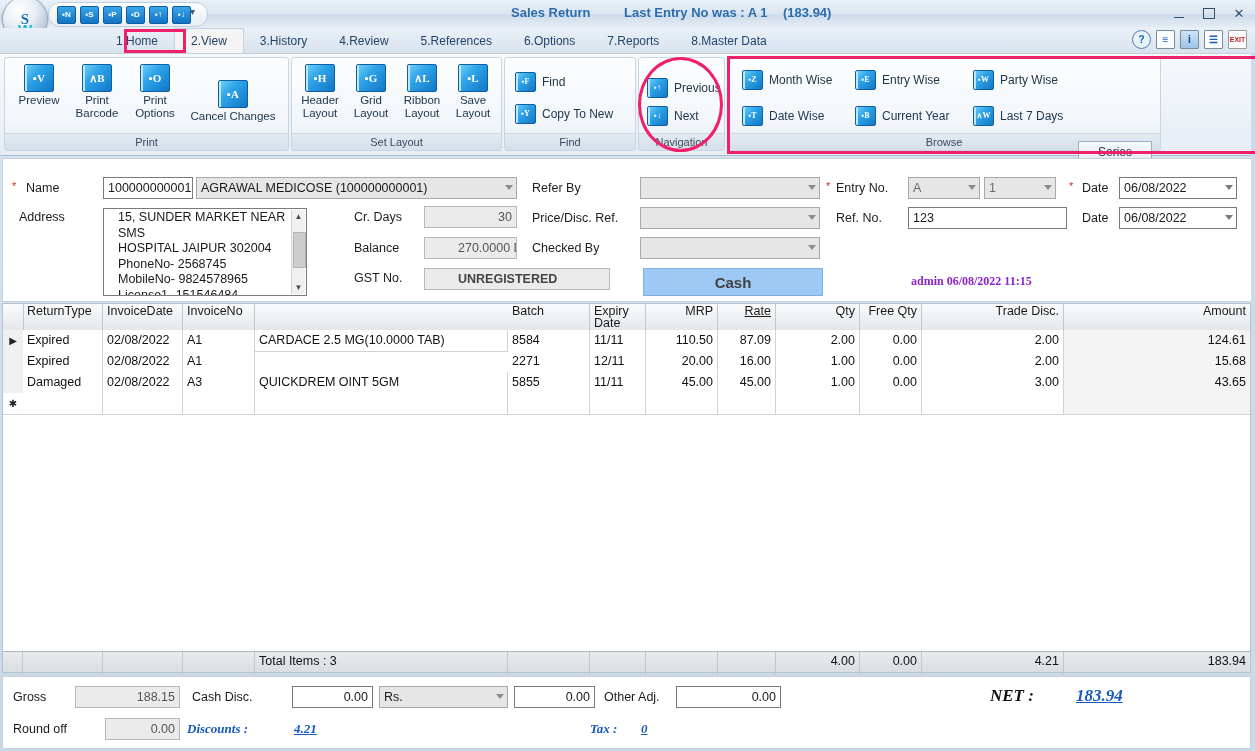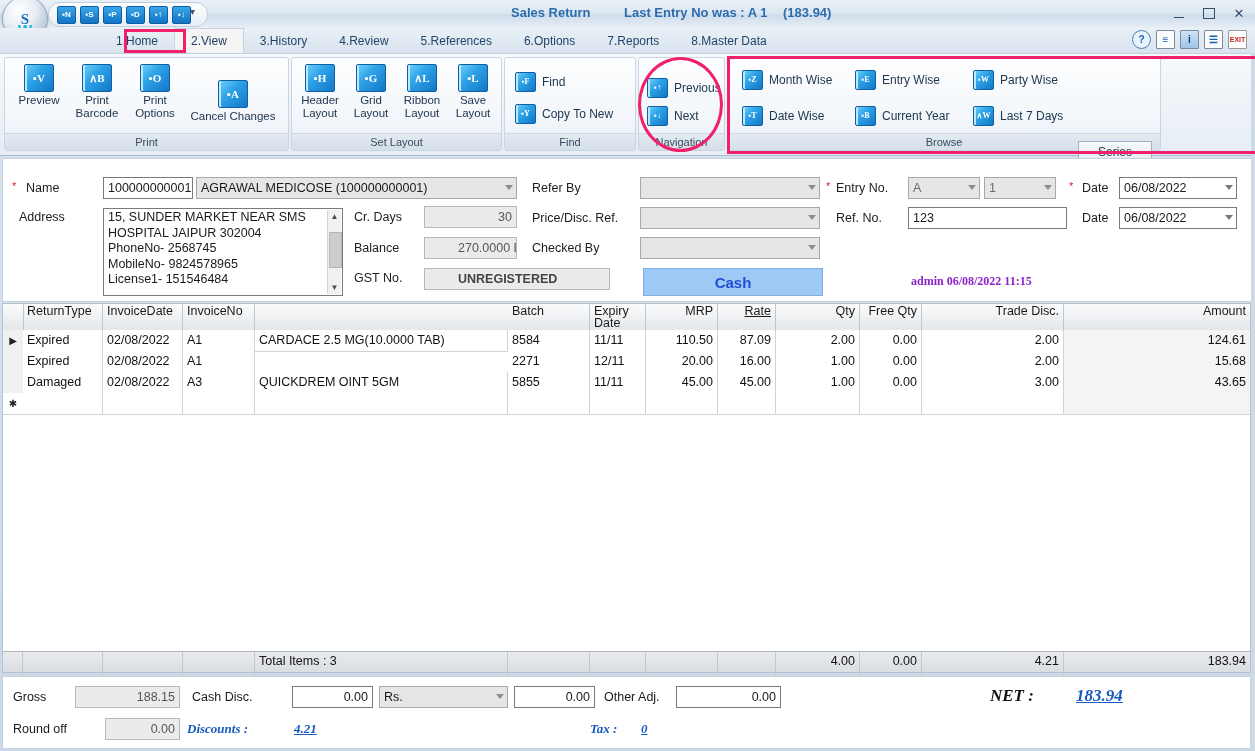--- a/index.html
+++ b/index.html
@@ -111,34 +111,34 @@
   .fld.ro{background:#ebebeb;border:1px solid #b8b8b8;color:#555;padding-left:33px;}
   .fld.r{text-align:right;}
   .combo{position:absolute;box-sizing:border-box;height:22px;
          background:#e6e6e6;border:1px solid #a9a9a9;font-size:12.5px;color:#1a1a1a;
          padding:0 18px 0 4px;line-height:20px;white-space:nowrap;overflow:hidden;}
   .combo .arw{position:absolute;right:3px;top:7px;width:0;height:0;
         border-left:4px solid transparent;border-right:4px solid transparent;
         border-top:5px solid #8d8d8d;}
   .combo.wht{background:#fff;border:1px solid #7a7a7a;}
   .combo.wht .arw{border-top-color:#7a7a7a;}
-  .addrbox{position:absolute;left:103px;top:208px;width:240px;height:88px;
+  .addrbox{position:absolute;left:103px;top:208px;width:204px;height:88px;
            border:1px solid #7a7a7a;background:#fff;box-sizing:border-box;
-           font-size:12.5px;line-height:15.5px;padding:1px 14px 0 4px;overflow:hidden;}
+           font-size:12.5px;line-height:15.5px;padding:1px 14px 0 14px;overflow:hidden;}
   .addrsb{position:absolute;right:1px;top:1px;width:13px;bottom:1px;background:#f0f0f0;
           border-left:1px solid #d4d4d4;}
   .addrsb .up,.addrsb .dn{position:absolute;left:0;width:13px;height:13px;
           display:flex;align-items:center;justify-content:center;font-size:8px;color:#4a4a4a;}
   .addrsb .up{top:0;} .addrsb .dn{bottom:0;}
   .addrsb .thumb{position:absolute;left:1px;top:22px;width:11px;height:34px;
           background:#cdcdcd;border:1px solid #b5b5b5;}
   .cashbtn{position:absolute;left:643px;top:268px;width:178px;height:26px;
            background:#9fc9f5;border:1px solid #7fb0e4;
            display:flex;align-items:center;justify-content:center;
-           font-size:15px;font-weight:bold;color:#1d4ed8;}
+           font-size:15px;font-weight:bold;color:#404040;}
   .stamp{position:absolute;left:911px;top:274px;font-size:12px;font-weight:bold;
          color:#8b23c7;white-space:nowrap;font-family:"Liberation Serif",serif;}
 
   
   .gridwrap{position:absolute;left:2px;top:303px;width:1249px;height:370px;
             background:#fff;border:1px solid #b6c2ce;box-sizing:border-box;}
   .ghead{position:absolute;left:0;top:0;height:26px;right:0;
          background:linear-gradient(#fafbfc,#e4e7ea);
          border-bottom:1px solid #b0b6bd;}
   .ghcell{position:absolute;box-sizing:border-box;font-size:12.5px;color:#1a1a1a;

